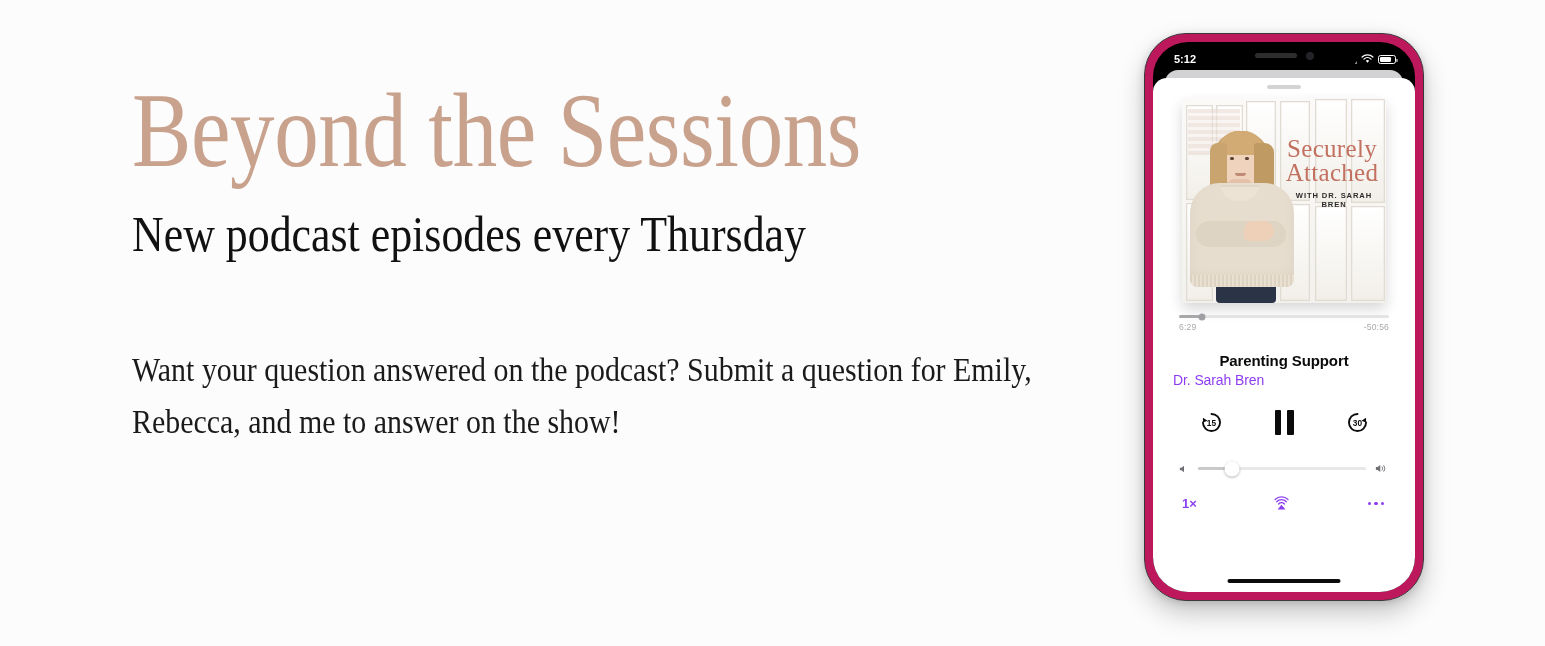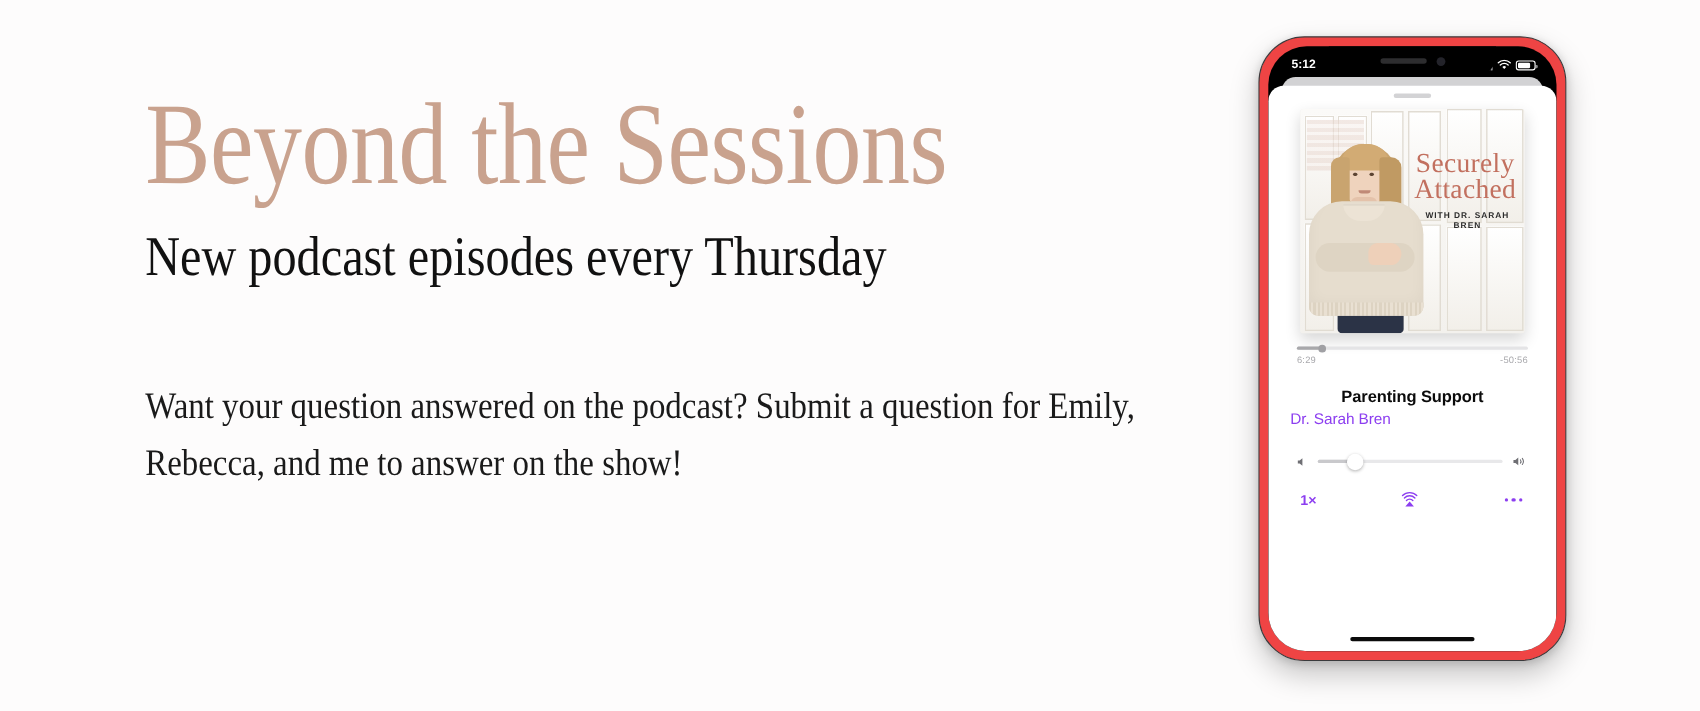--- a/index.html
+++ b/index.html
@@ -100,21 +100,21 @@
   .phone-shadow {
     position: absolute;
     inset: 0;
     border-radius: 42px;
     box-shadow: 0 12px 26px rgba(0,0,0,0.22), 0 2px 8px rgba(0,0,0,0.14);
   }
 
   .phone-frame {
     position: absolute;
     inset: 0;
-    background: #ef4444;
+    background: #be185d;
     border-radius: 42px;
     border: 1.5px solid #3a3a3c;
     overflow: hidden;
   }
 
   .phone-screen {
     position: absolute;
     left: 8px;
     top: 8px;
     right: 8px;
@@ -555,20 +555,39 @@
           </div>
           <div class="prog-times">
             <span>6:29</span>
             <span>-50:56</span>
           </div>
         </div>
 
         <div class="track-title">Parenting Support</div>
         <div class="track-artist">Dr. Sarah Bren</div>
 
+        <div class="transport">
+
+          <svg class="skip-btn" viewBox="0 0 24 24">
+            <path d="M12 3.8a8.2 8.2 0 1 1-8.2 8.2" stroke="#0b0b0b" stroke-width="1.8" fill="none" stroke-linecap="round"></path>
+            <path d="M3.8 12 3.8 7.4 8.2 10.2z" fill="#0b0b0b"></path>
+            <text x="12" y="15.4" text-anchor="middle" font-family="Liberation Sans, sans-serif" font-size="8" font-weight="bold" fill="#0b0b0b">15</text>
+          </svg>
+
+          <div class="pause-btn">
+            <i></i>
+              <i></i>
+          </div>
+
+          <svg class="skip-btn" viewBox="0 0 24 24">
+            <path d="M12 3.8a8.2 8.2 0 1 0 8.2 8.2" stroke="#0b0b0b" stroke-width="1.8" fill="none" stroke-linecap="round"></path>
+            <path d="M20.2 12 20.2 7.4 15.8 10.2z" fill="#0b0b0b"></path>
+            <text x="12" y="15.4" text-anchor="middle" font-family="Liberation Sans, sans-serif" font-size="8" font-weight="bold" fill="#0b0b0b">30</text>
+          </svg>
+        </div>
 
         <div class="volume-row">
           <svg width="10" height="10" viewBox="0 0 12 12">
             <path d="M1 4.4h2L6 2v8L3 7.6H1z" fill="#6f6f74"></path>
           </svg>
           <div class="vol-track">
             <div class="vol-fill"></div>
             <div class="vol-knob"></div>
           </div>
           <svg width="14" height="11" viewBox="0 0 16 12">

